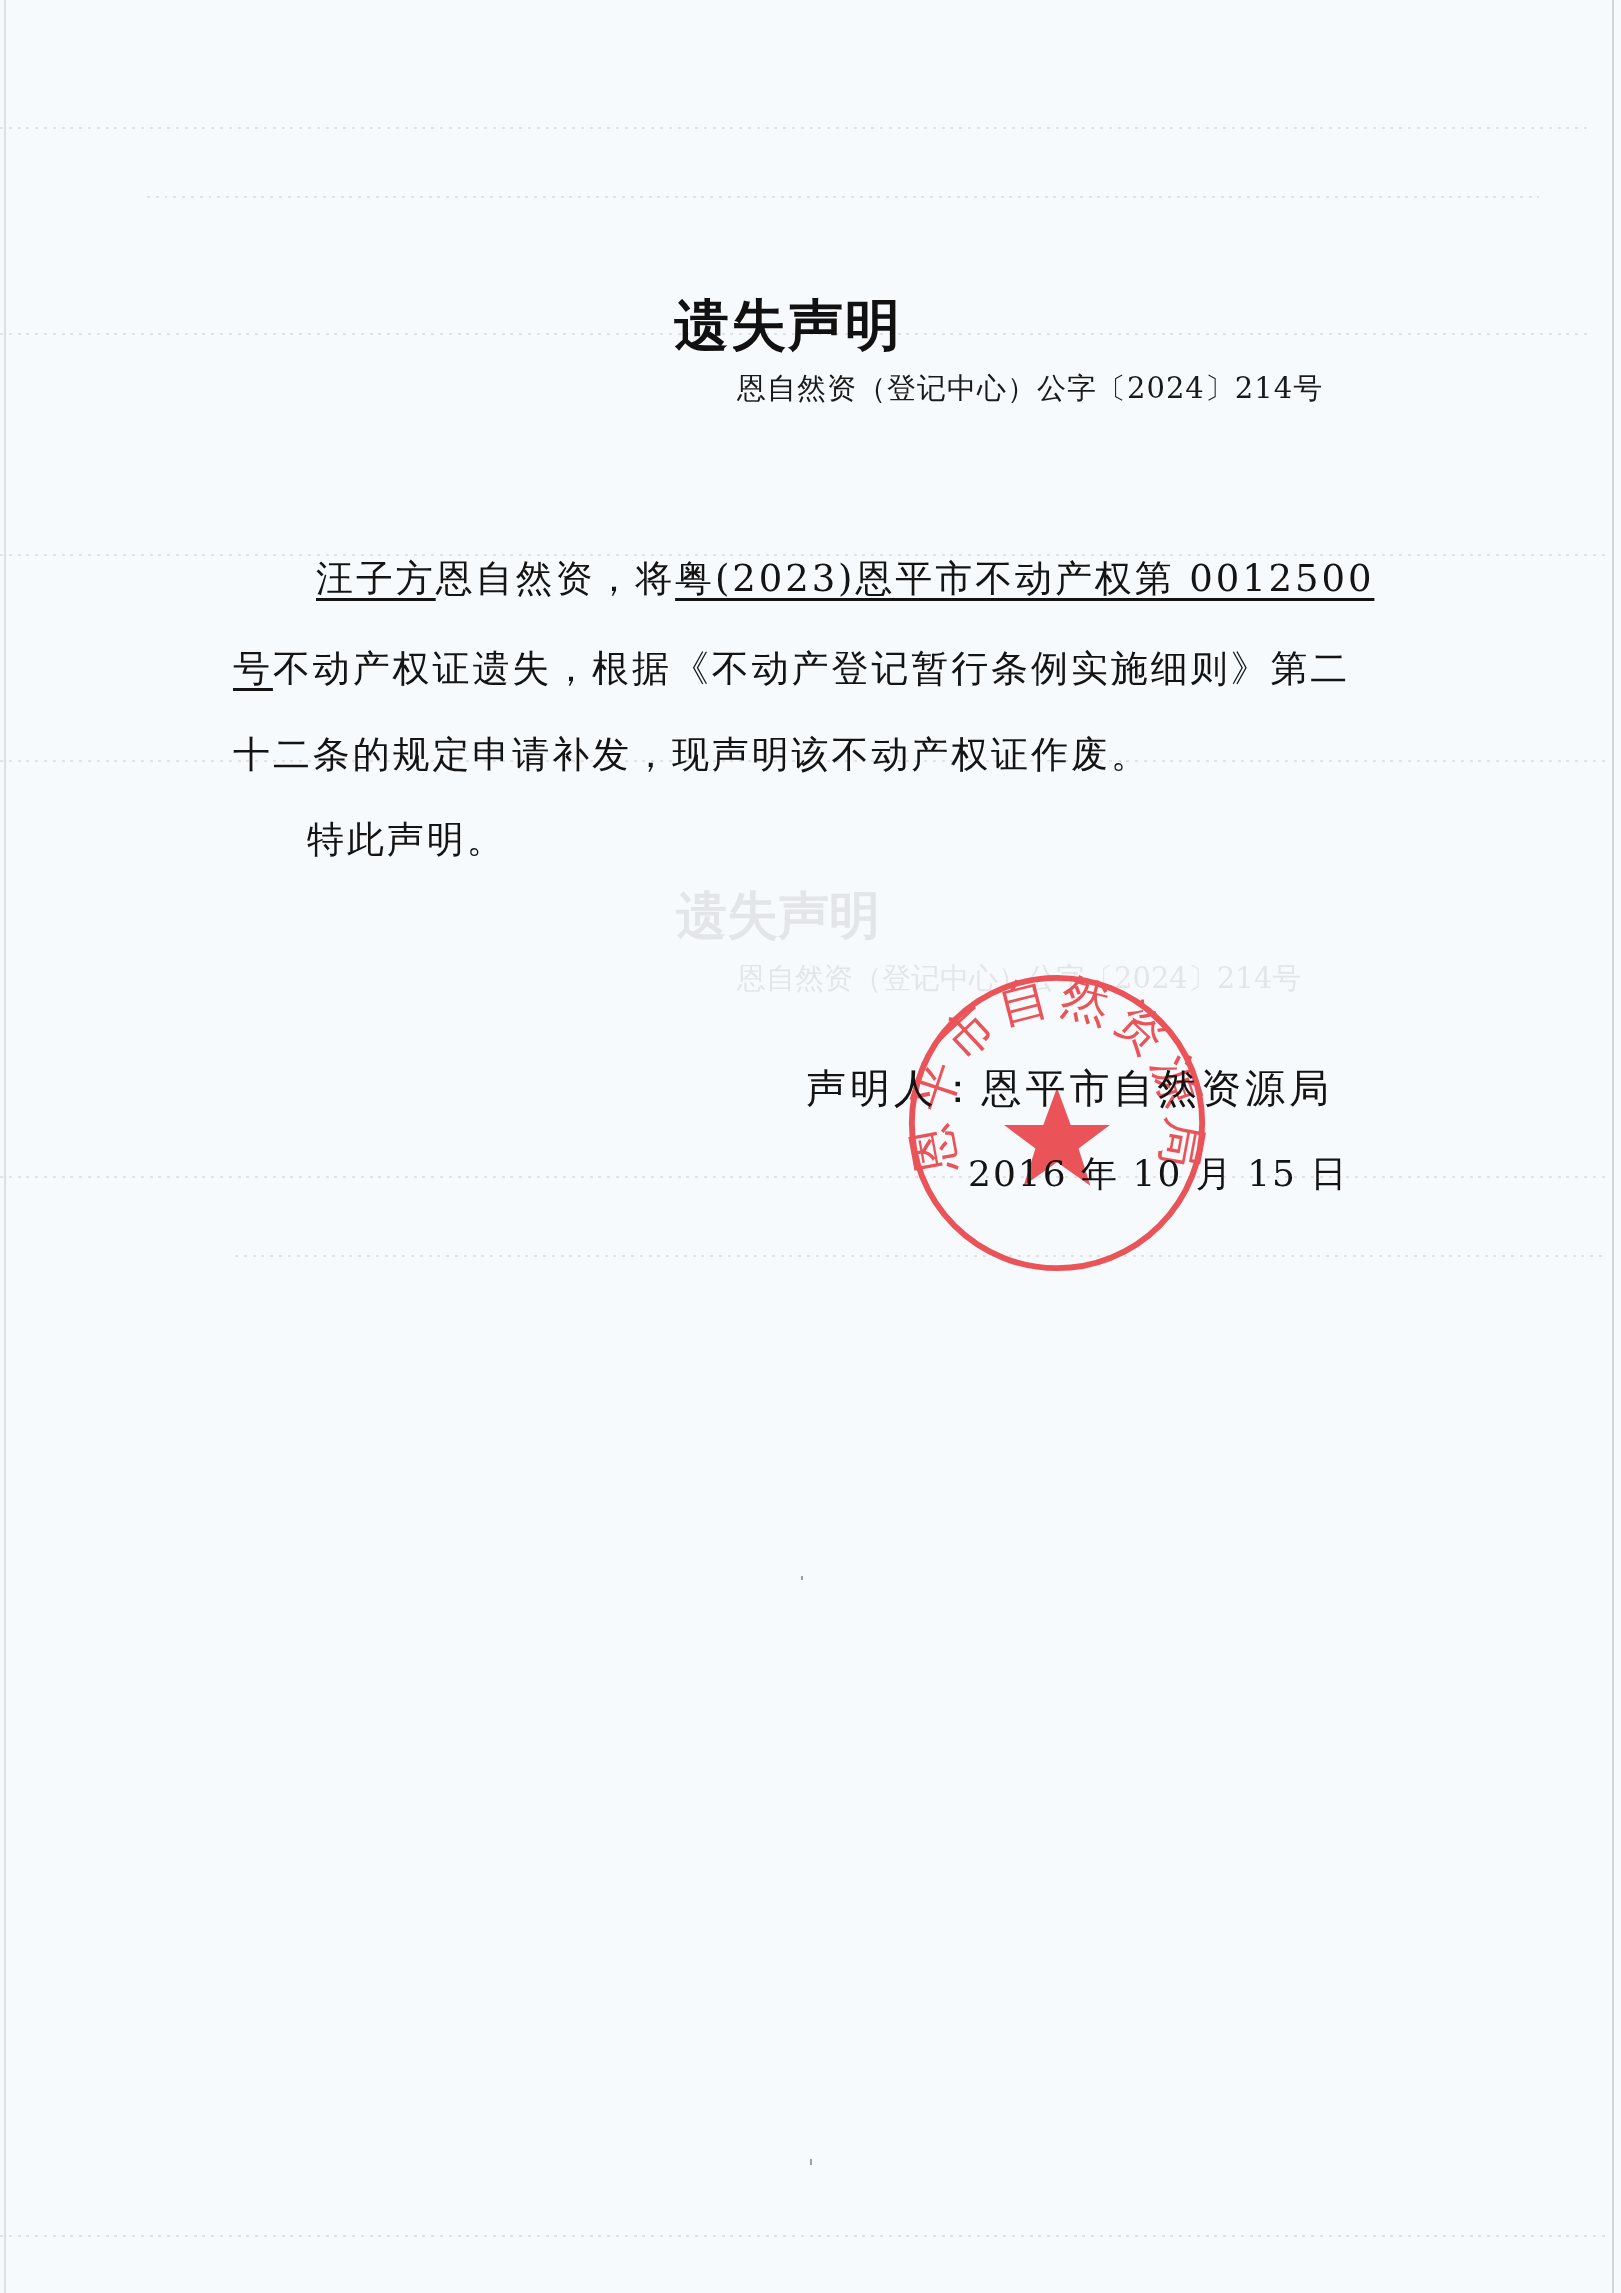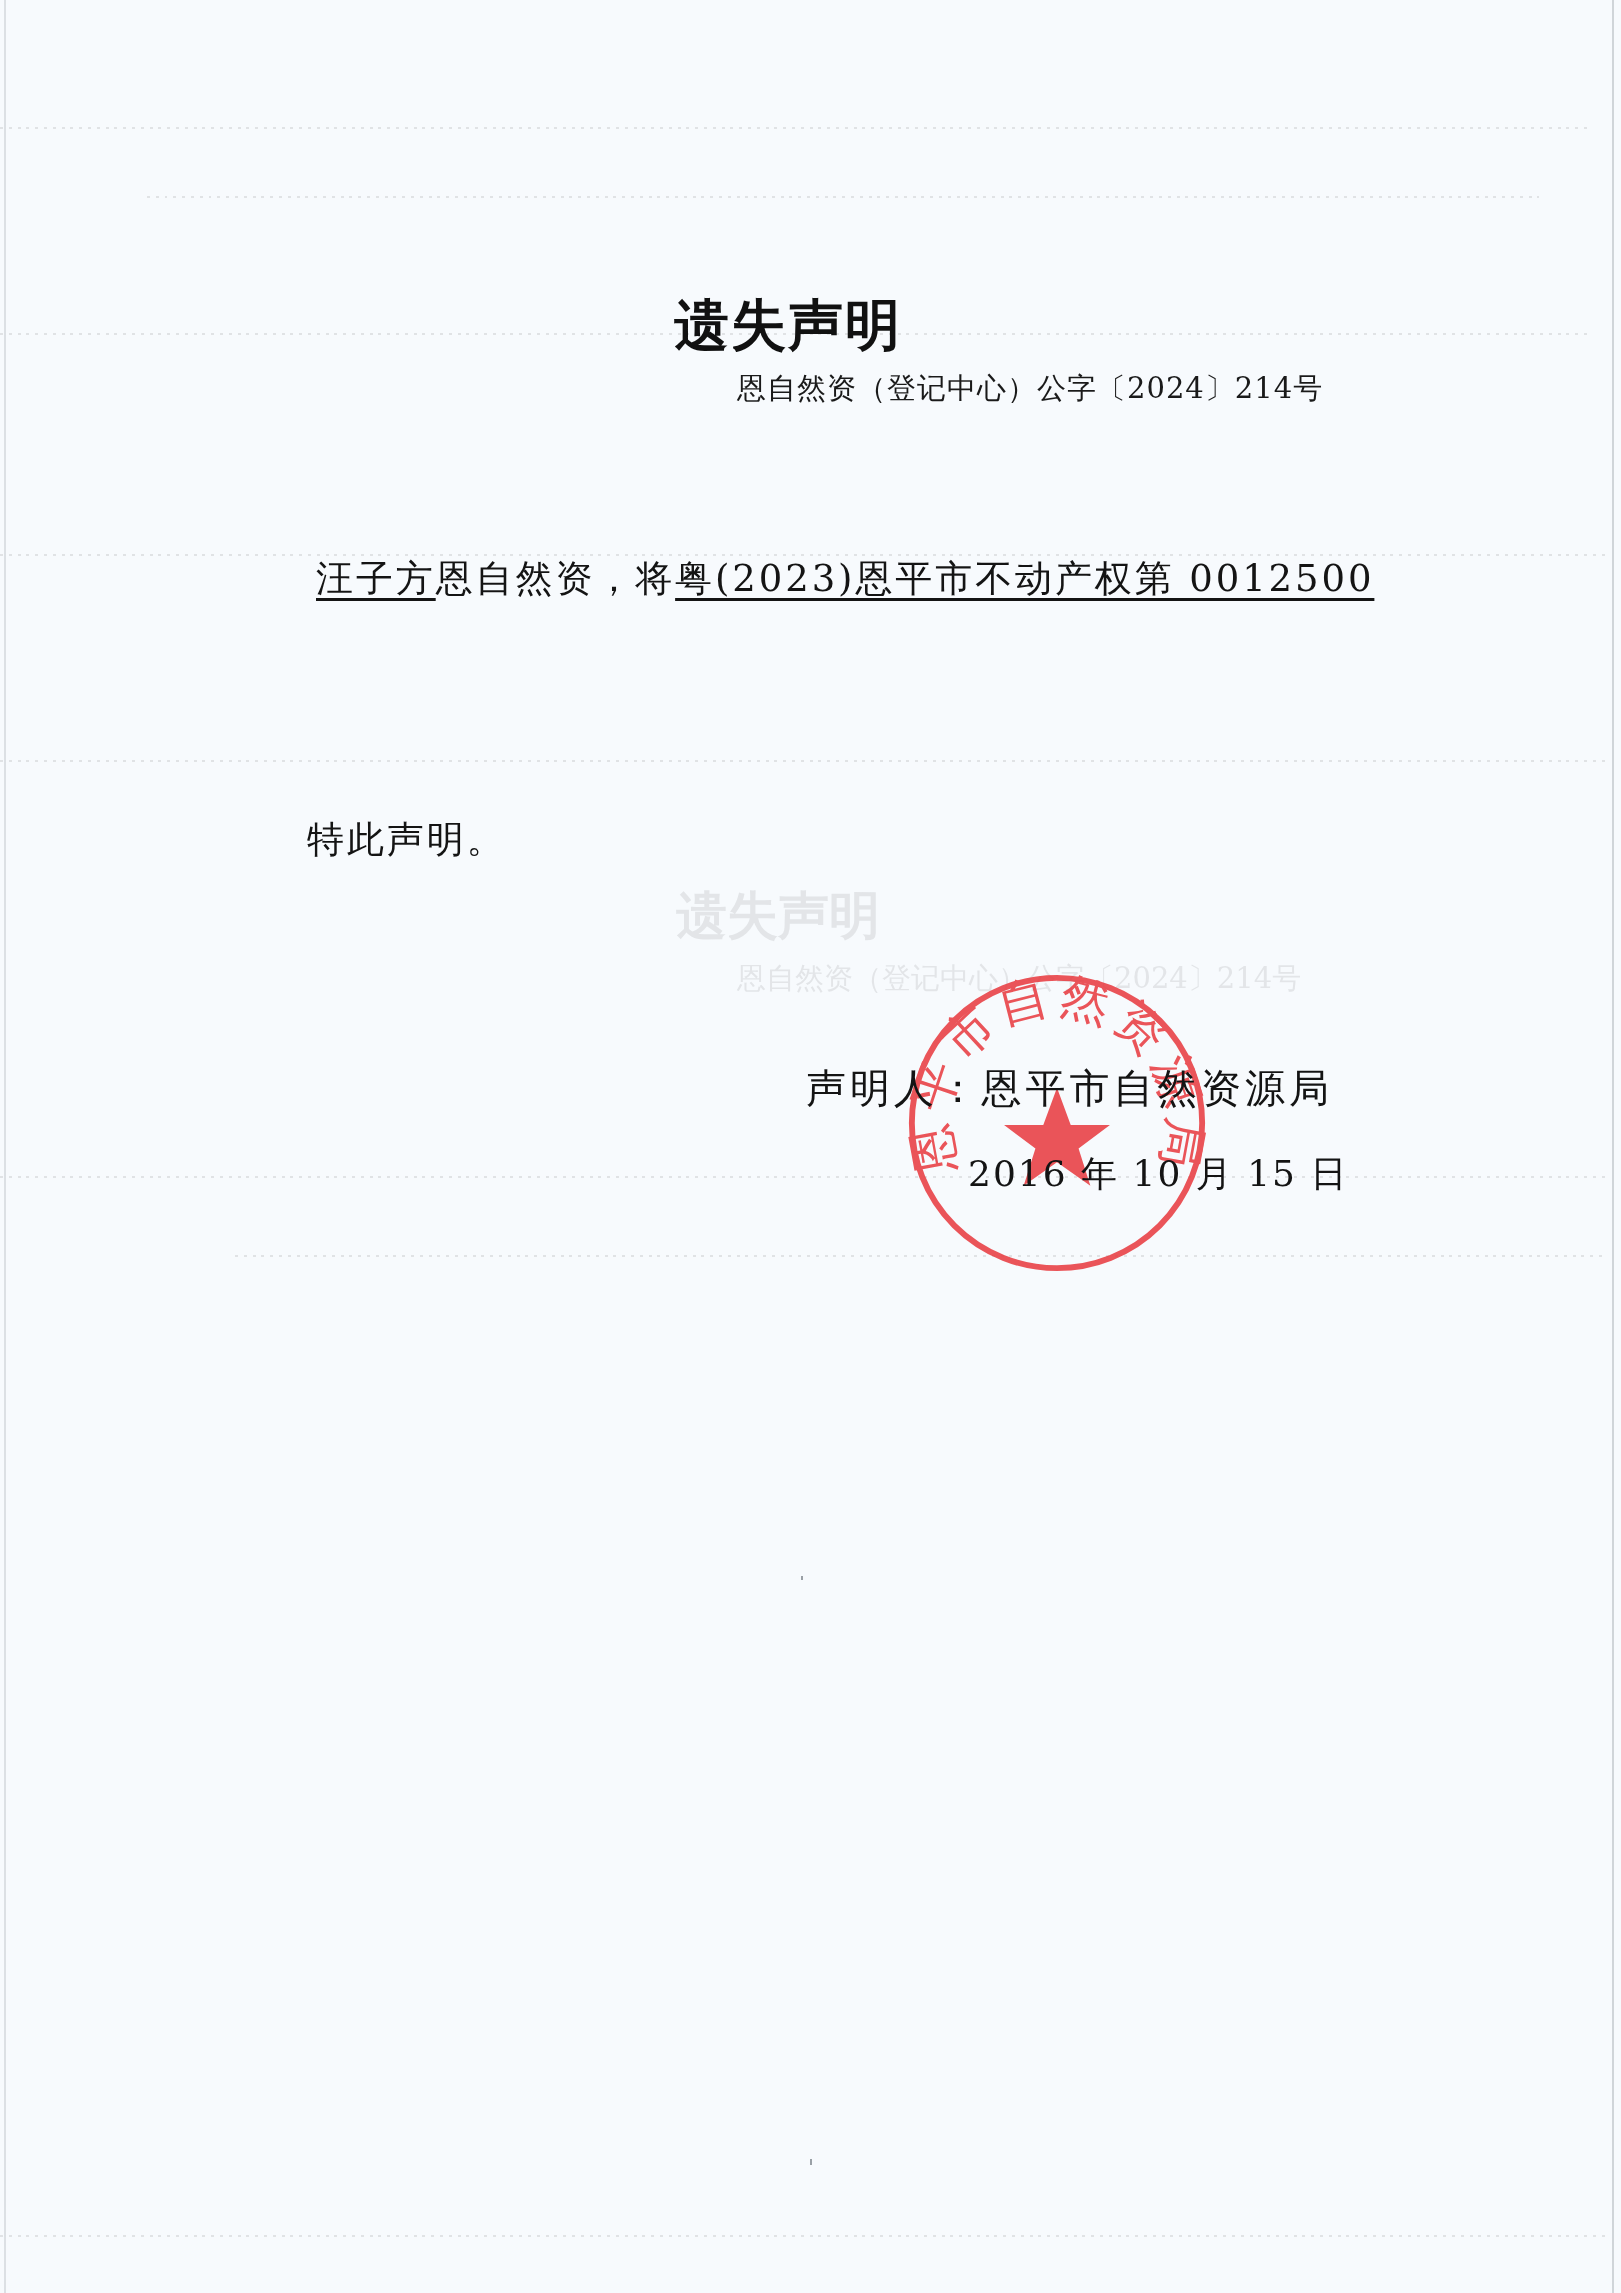--- a/index.html
+++ b/index.html
@@ -133,20 +133,24 @@
   <div class="ghost" style="left:676px;top:882px;font-size:51px;font-weight:bold;">遗失声明</div>
   <div class="ghost" style="left:737px;top:959px;">恩自然资（登记中心）公字〔2024〕214号</div>
 
   <div class="title">遗失声明</div>
 
   <div class="docno">恩自然资（登记中心）公字〔2024〕214号</div>
 
   <div class="para" style="left:316px;top:554px;">
     <span class="u">汪子方</span><span>恩自然资，将</span><span class="u">粤(2023)恩平市不动产权第 0012500</span>
   </div>
+  <div class="para" style="left:233px;top:644px;">
+    <span class="u">号</span><span>不动产权证遗失，根据《不动产登记暂行条例实施细则》第二</span>
+  </div>
+  <div class="para" style="left:233px;top:730px;">十二条的规定申请补发，现声明该不动产权证作废。</div>
   <div class="para" style="left:307px;top:815px;">特此声明。</div>
 
   <svg class="seal" viewBox="0 0 312 312">
     <defs>
       <path id="sealArc" d="M 60 214 A 112 112 0 1 1 252 214" fill="none"></path>
     </defs>
     <circle cx="156" cy="156" r="148" fill="none" stroke="#e8383d" stroke-width="6"></circle>
     <text font-family="DejaVu Sans, sans-serif" font-size="50" fill="#e8383d" letter-spacing="6">
       <textPath href="#sealArc" startOffset="50%" text-anchor="middle">恩平市自然资源局</textPath>
     </text>

